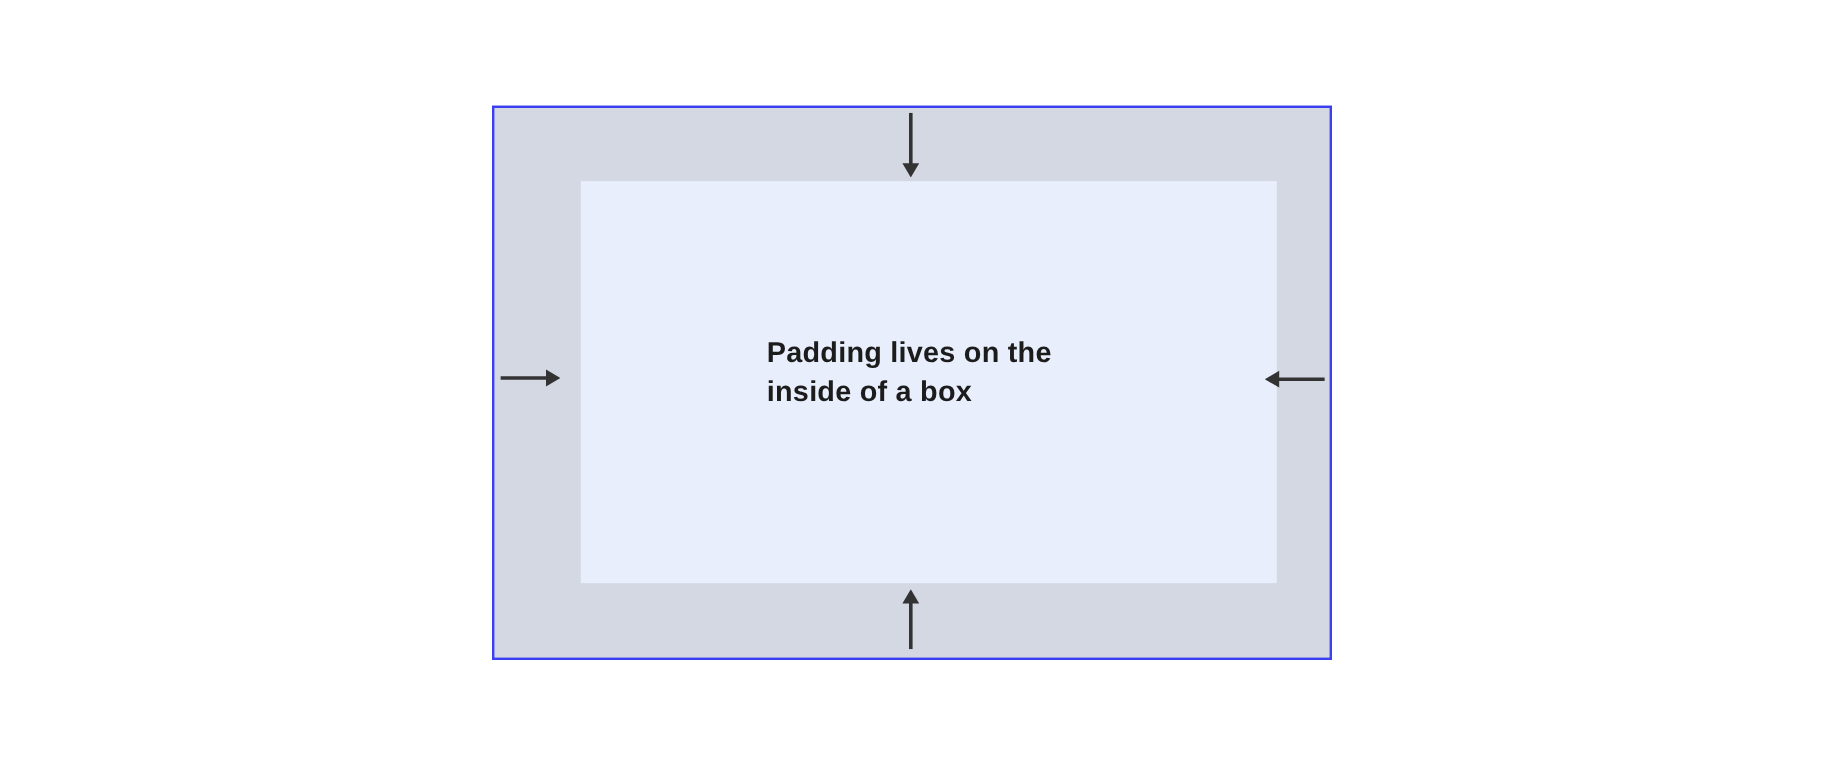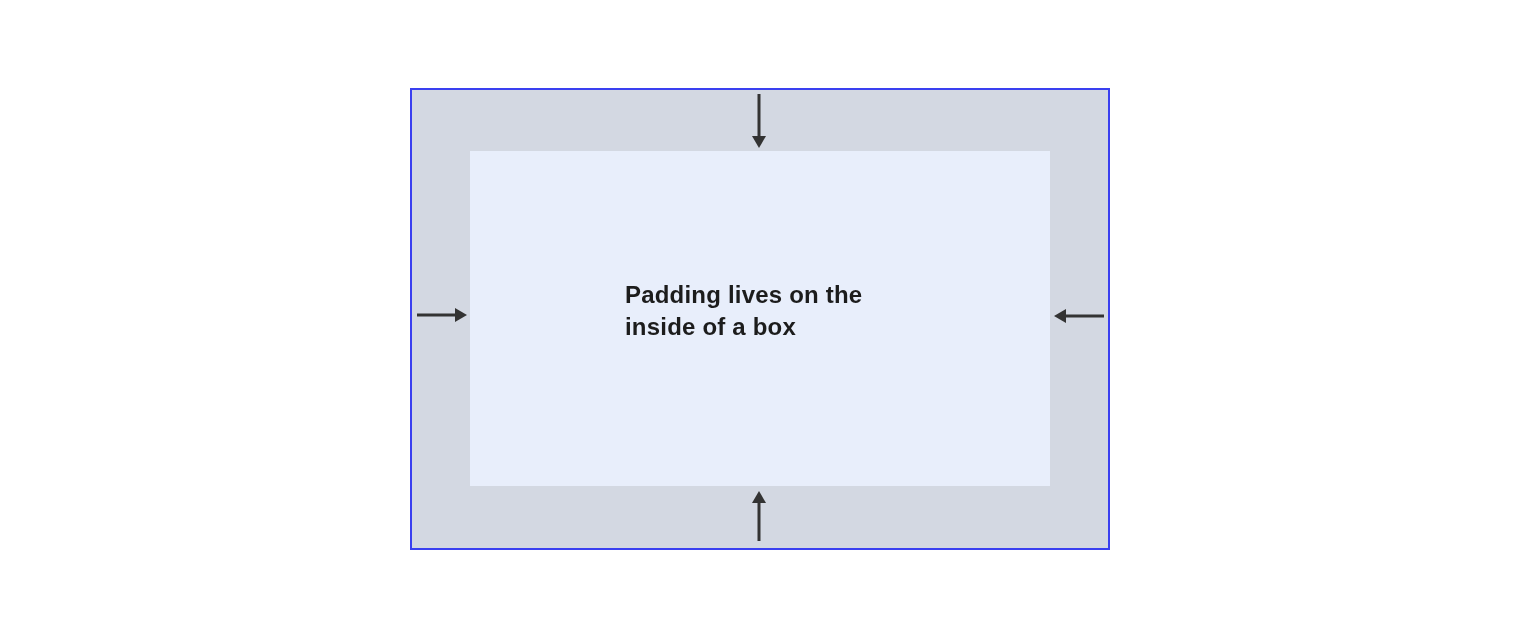--- a/index.html
+++ b/index.html
@@ -20,21 +20,21 @@
     left: 410px;
     top: 88px;
     width: 700px;
     height: 462px;
     box-sizing: border-box;
     border: 2px solid #3a40f0;
     background: #d3d8e2;
   }
   .content-box {
     position: absolute;
-    left: 58px;
+    left: 72px;
     top: 61px;
     width: 580px;
     height: 335px;
     background: #e8eefb;
   }
   .padding-label {
     position: absolute;
     left: 155px;
     top: 128px;
     font-size: 24px;

